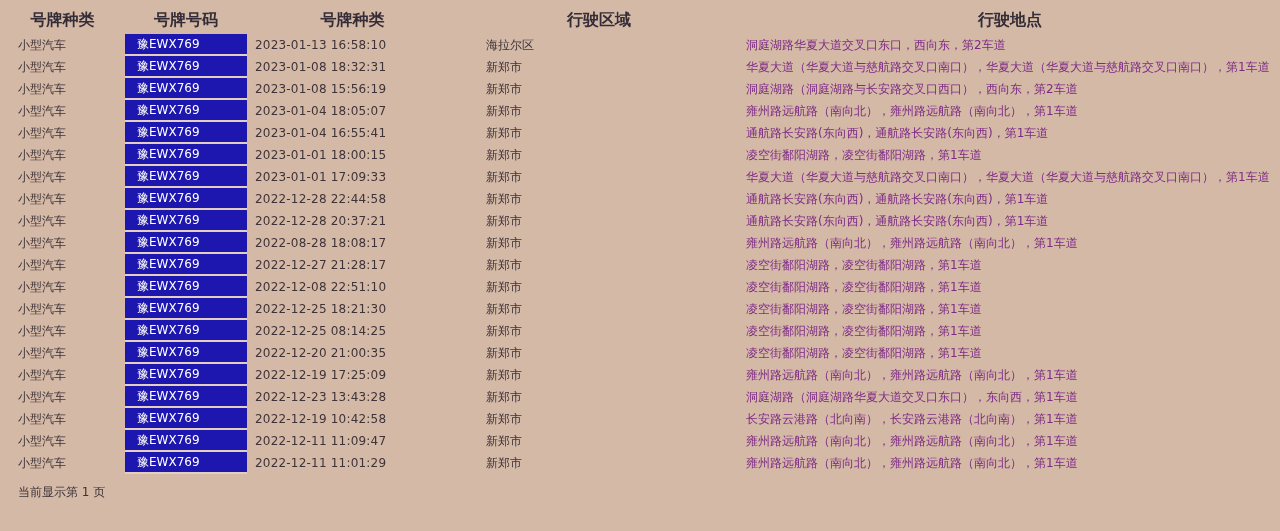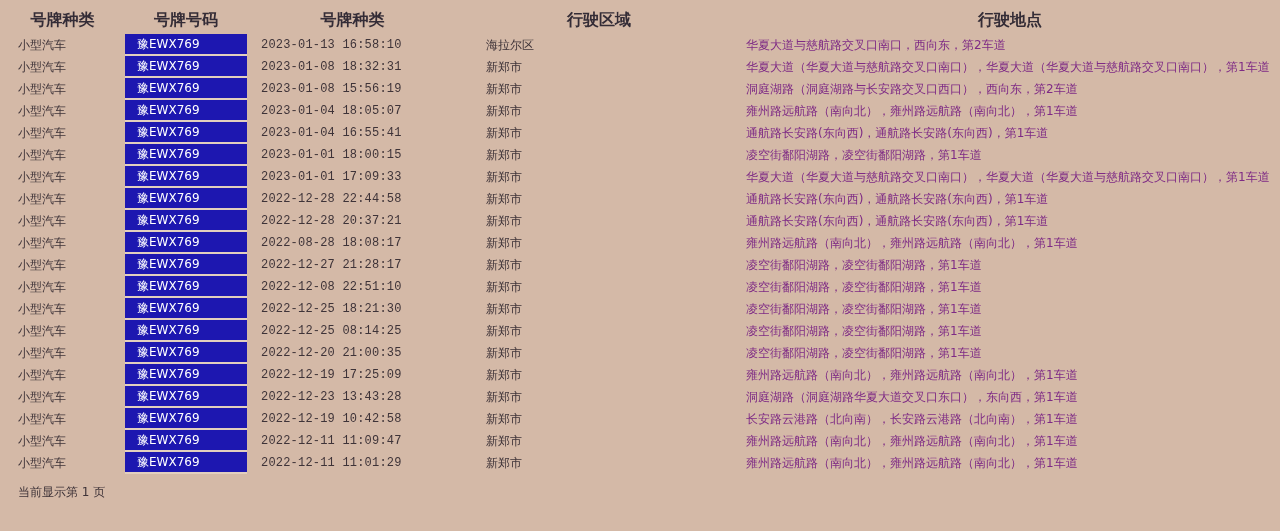--- a/index.html
+++ b/index.html
@@ -37,21 +37,21 @@
     height: 22px;
     font-size: 12px;
     color: #3e3338;
     vertical-align: middle;
     padding: 0;
     white-space: nowrap;
     overflow: hidden;
   }
   td.type-cell   { padding-left: 18px; }
   td.plate-cell  { padding: 0; margin-left: 40px; }
-  td.time-cell   { padding-left: 14px; letter-spacing: 0.2px; font-family: Liberation Mono, monospace; }
+  td.time-cell   { padding-left: 8px; letter-spacing: 0.2px; }
   td.region-cell { padding-left: 28px; }
   td.loc-cell    { padding-left: 6px; }
 
   .plate-badge {
     display: block;
     height: 20px;
     line-height: 20px;
     background: #1d17b0;
     border-bottom: 2px solid #e2cfbe;
     color: #ffffff;
@@ -90,21 +90,21 @@
       </tr>
   </thead>
   <tbody>
       <tr>
         <td class="type-cell">小型汽车</td>
         <td class="plate-cell">
           <span class="plate-badge">豫EWX769</span>
         </td>
         <td class="time-cell">2023-01-13 16:58:10</td>
         <td class="region-cell">海拉尔区</td>
-        <td class="loc-cell"><span class="loc-text">华夏大道与慈航路交叉口南口，西向东，第2车道</span></td>
+        <td class="loc-cell"><span class="loc-text">洞庭湖路华夏大道交叉口东口，西向东，第2车道</span></td>
       </tr>
       <tr>
         <td class="type-cell">小型汽车</td>
         <td class="plate-cell">
           <span class="plate-badge">豫EWX769</span>
         </td>
         <td class="time-cell">2023-01-08 18:32:31</td>
         <td class="region-cell">新郑市</td>
         <td class="loc-cell"><span class="loc-text">华夏大道（华夏大道与慈航路交叉口南口），华夏大道（华夏大道与慈航路交叉口南口），第1车道</span></td>
       </tr>

